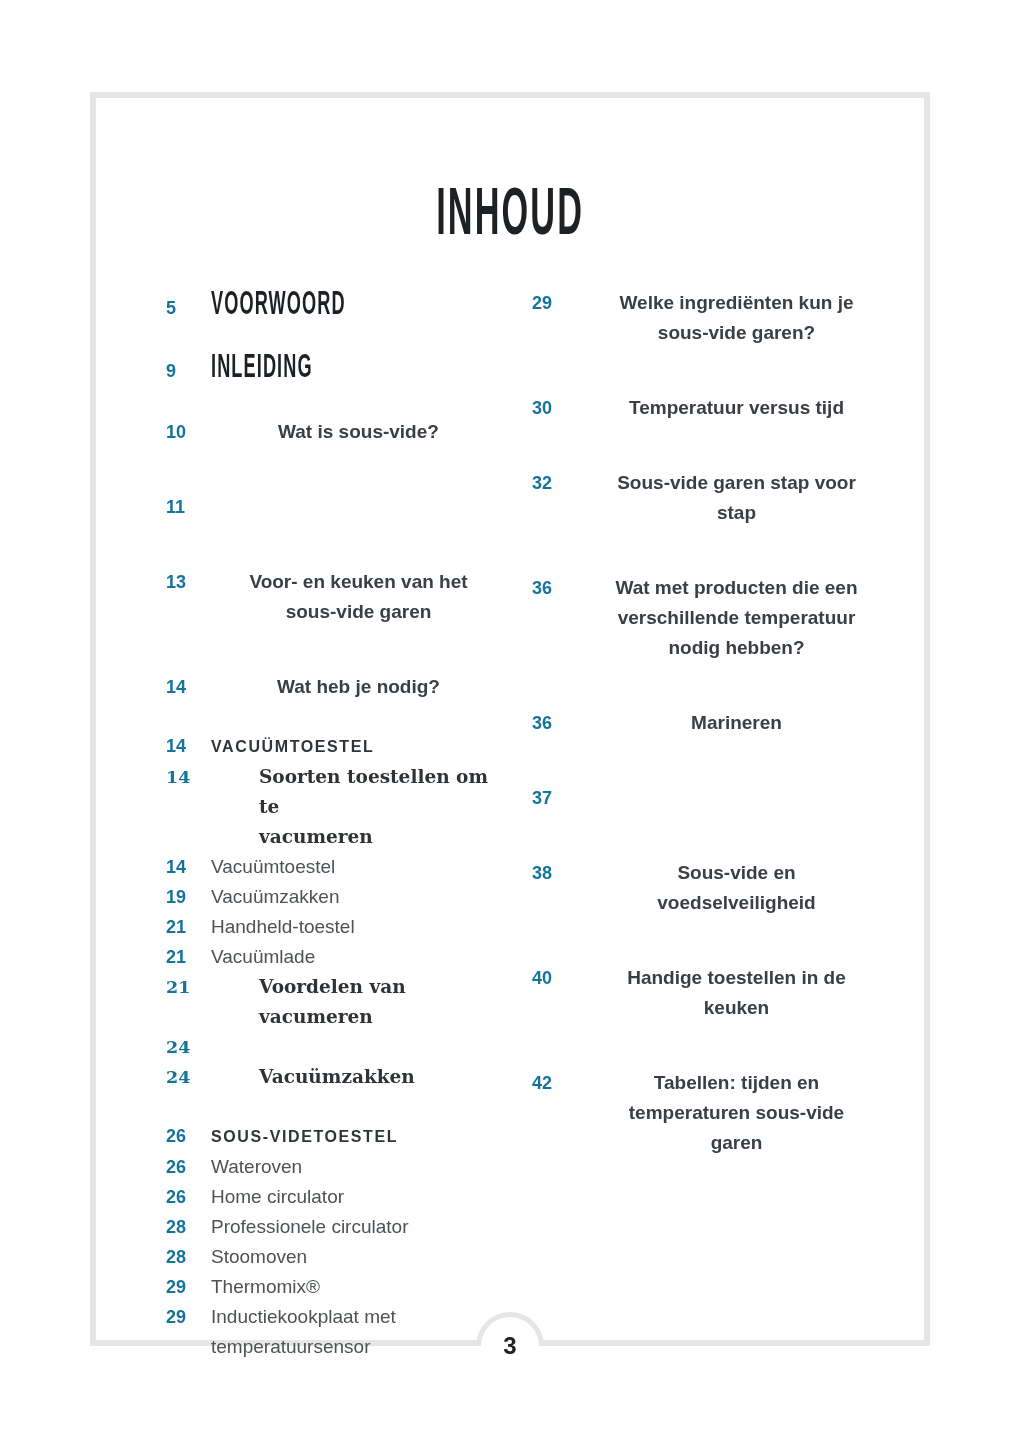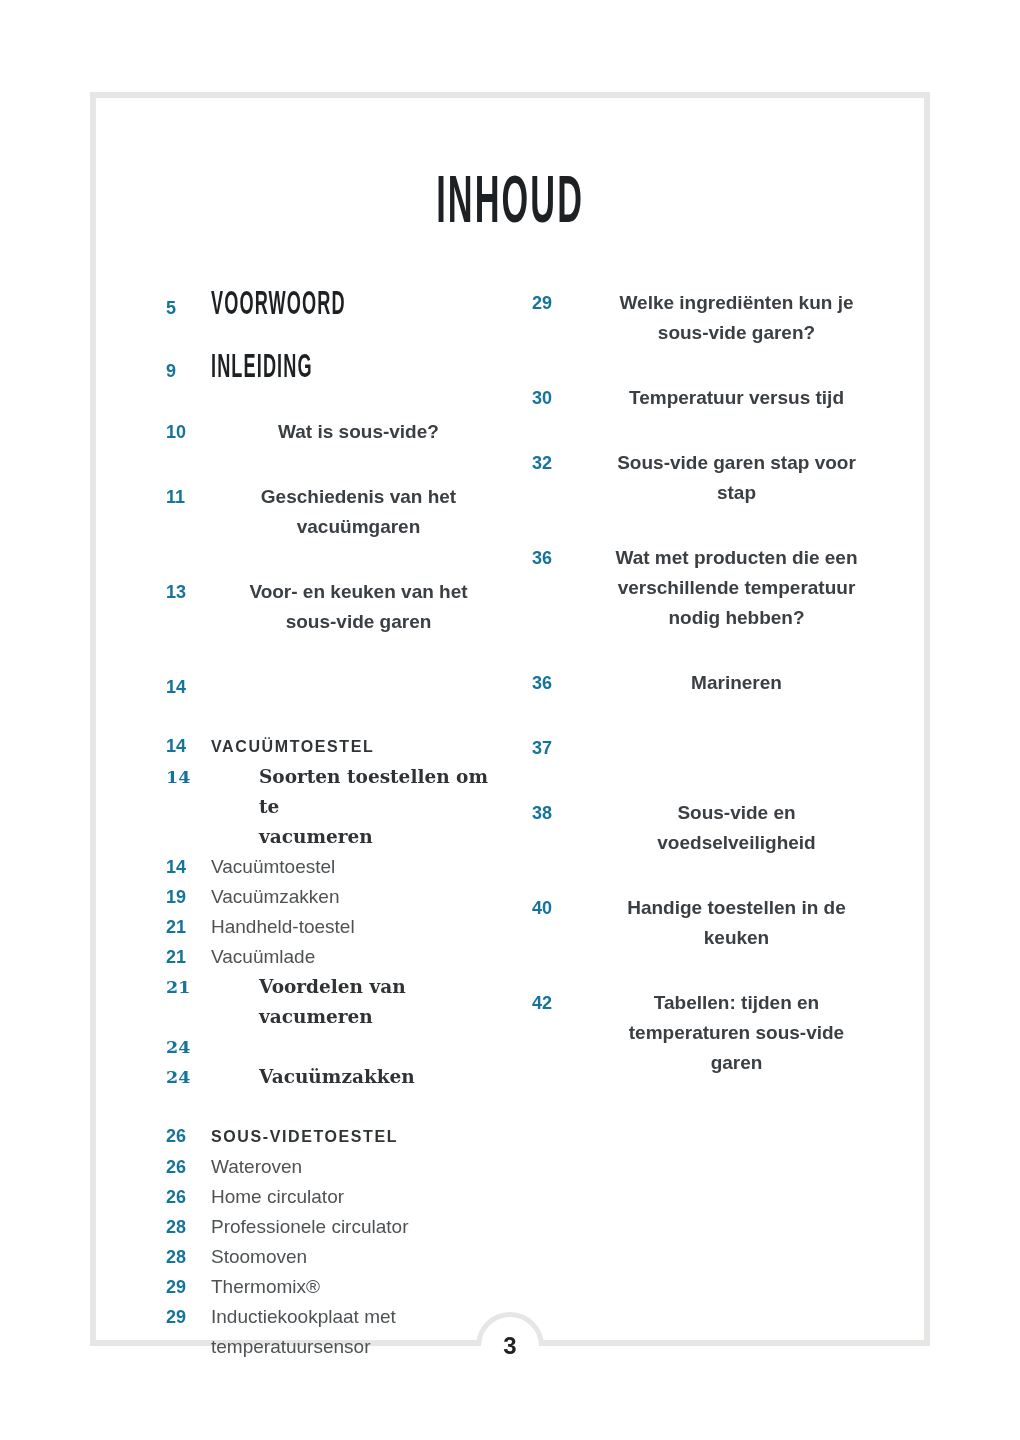--- a/index.html
+++ b/index.html
@@ -38,21 +38,21 @@
     text-align: center;
     font-size: 24px;
     font-weight: bold;
     color: #202325;
     z-index: 3;
   }
 
   
   .title-wrap {
     position: absolute;
-    left: 0; top: 166px;
+    left: 0; top: 178px;
     width: 1020px;
     text-align: center;
   }
   .title {
     display: inline-block;
     font-size: 66px;
     line-height: 66px;
     font-weight: bold;
     letter-spacing: 4px;
     color: #1E2123;
@@ -96,21 +96,21 @@
     font-weight: bold;
     letter-spacing: 2px;
     color: #1E2123;
     transform: scaleX(0.55);
     transform-origin: 0 100%;
     white-space: nowrap;
   }
   .entry.part .num { line-height: 40px; }
 
   
-  .entry.topic { margin-top: 35px; }
+  .entry.topic { margin-top: 45px; }
   .entry.topic .txt {
     font-size: 19px;
     font-weight: bold;
     color: #3A3F44;
     text-align: center;
   }
 
   
   .entry.section { margin-top: 29px; }
   .entry.section .txt {
@@ -162,30 +162,29 @@
     <div class="entry part">
       <span class="num">9</span>
       <span class="txt">INLEIDING</span>
     </div>
     <div class="entry topic">
       <span class="num">10</span>
       <span class="txt">Wat is sous-vide?</span>
     </div>
     <div class="entry topic">
       <span class="num">11</span>
-      <span class="txt">Geschiedenis van het
-vacuümgaren</span>
     </div>
     <div class="entry topic">
       <span class="num">13</span>
       <span class="txt">Voor- en keuken van het
 sous-vide garen</span>
     </div>
     <div class="entry topic">
       <span class="num">14</span>
+      <span class="txt">Wat heb je nodig?</span>
     </div>
     <div class="entry section">
       <span class="num">14</span>
       <span class="txt">VACUÜMTOESTEL</span>
     </div>
     <div class="entry subtopic-bold">
       <span class="num">14</span>
       <span class="txt">Soorten toestellen om te
 vacumeren</span>
     </div>

